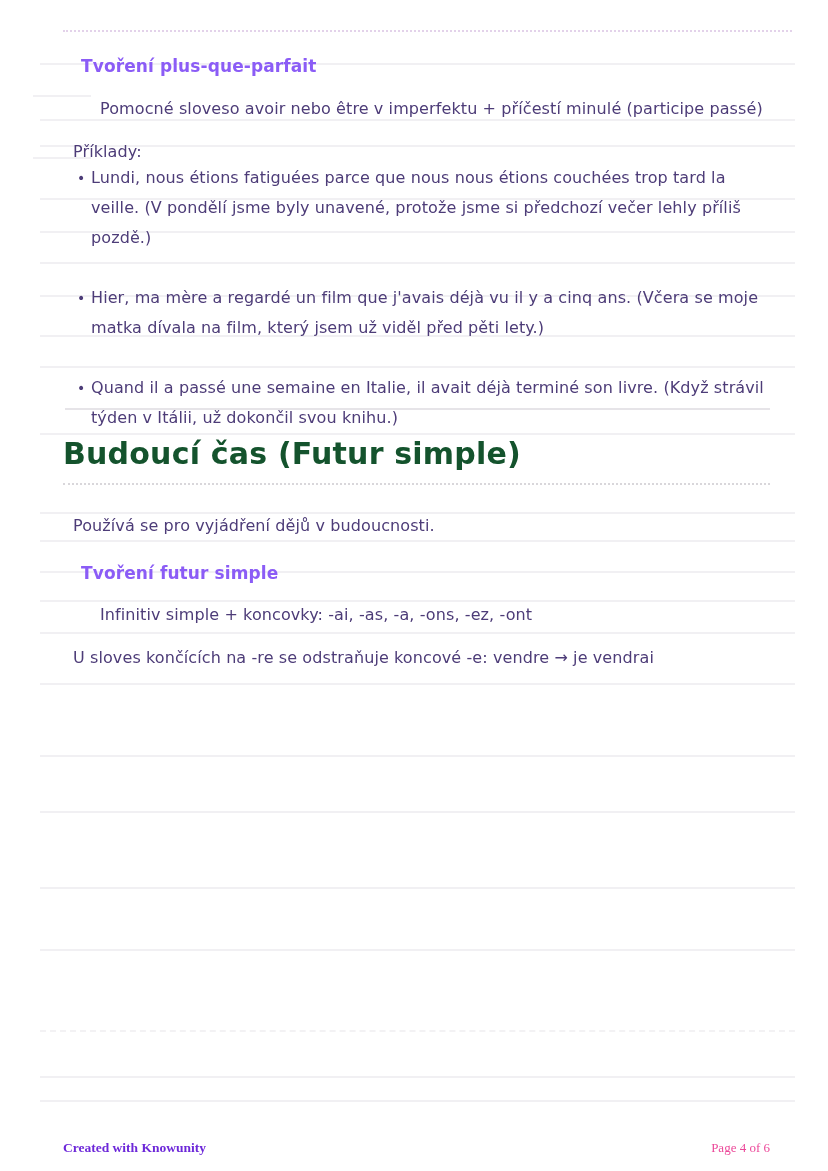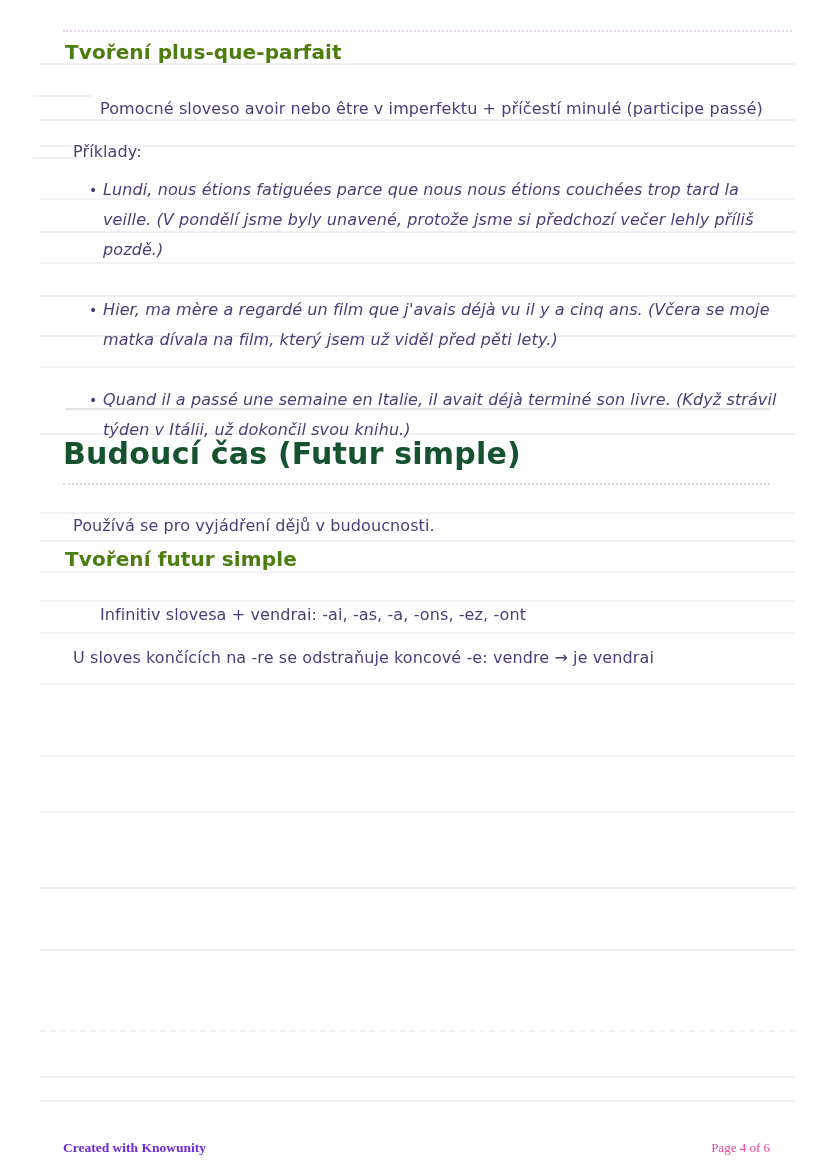--- a/index.html
+++ b/index.html
@@ -14,33 +14,33 @@
   
   .rl{position:absolute;left:40px;width:755px;height:0;border-top:2px solid #f1f0f3;}
   .rl.short{left:33px;width:58px;}
   .rl.dashed{border-top:2px dashed #f3f2f4;}
   .rl.dotted-purple{left:63px;width:729px;border-top:2px dotted #e3d2ea;}
 
   .content{position:absolute;left:63px;top:0;width:707px;}
 
   .subheading{
     position:absolute;left:2px;
-    font-size:20px;font-weight:700;color:#4d7c0f;
-    letter-spacing:.1px;margin:0;
+    font-size:17px;font-weight:700;color:#8b5cf6;
+    letter-spacing:.1px;margin:16px;
   }
   .body-text{
     position:absolute;left:0;
     font-size:16px;font-weight:400;color:#4d3c78;
     letter-spacing:.1px;line-height:30px;margin:10px;width:707px;
   }
   .indented{left:27px;width:680px;}
 
   ul.examples{
     position:absolute;left:14px;top:163px;width:688px;
-    list-style:none;margin:12px;padding:0;font-style:italic;
+    list-style:none;margin:0;padding:0;
   }
   ul.examples li{
     position:relative;
     font-size:16px;line-height:30px;letter-spacing:.1px;
     padding-left:14px;margin-bottom:30px;
   }
   ul.examples li::before{
     content:"\2022";
     position:absolute;left:0;top:0;
     font-size:14px;
@@ -121,21 +121,21 @@
     <hr class="divider">
 
     <h1 class="big-title">Budoucí čas (Futur simple)</h1>
 
     <hr class="title-underline">
 
     <p class="body-text" style="top:501px;">Používá se pro vyjádření dějů v budoucnosti.</p>
 
     <h3 class="subheading" style="top:547px;">Tvoření futur simple</h3>
 
-    <p class="body-text indented" style="top:590px;">Infinitiv slovesa + vendrai: -ai, -as, -a, -ons, -ez, -ont</p>
+    <p class="body-text indented" style="top:590px;">Infinitiv simple + koncovky: -ai, -as, -a, -ons, -ez, -ont</p>
 
     <p class="body-text" style="top:633px;">U sloves končících na -re se odstraňuje koncové -e: vendre → je vendrai</p>
 
   </div>
 
   <div class="footer">
     <span class="left">Created with Knowunity</span>
     <span class="right">Page 4 of 6</span>
   </div>
 

